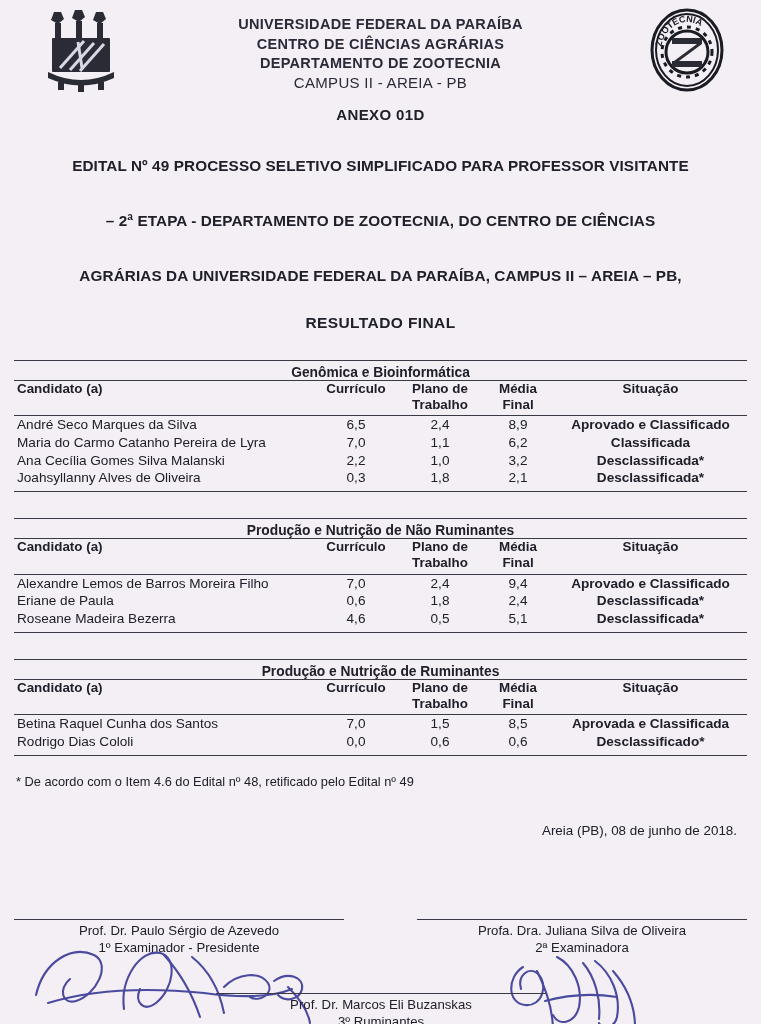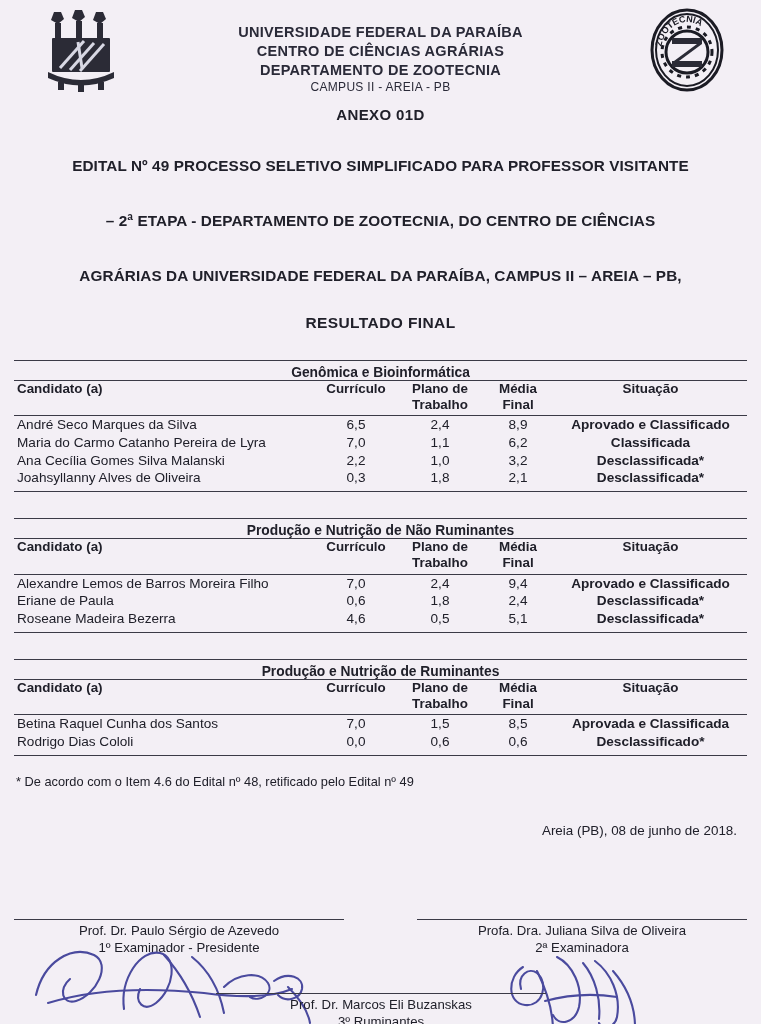--- a/index.html
+++ b/index.html
@@ -23,21 +23,21 @@
     height: 1024px;
     box-sizing: border-box;
     padding: 0;
   }
 
   
   .header {
     position: relative;
     height: 96px;
     display: flex;
-    align-items: flex-end;
+    align-items: center;
     justify-content: center;
   }
   .logo-ufpb {
     position: absolute;
     left: 38px;
     top: 8px;
     width: 92px;
     height: 86px;
   }
   .logo-zoo {
@@ -58,21 +58,21 @@
     color: #2a2a38;
     white-space: nowrap;
   }
   .header-text .hl-1,
   .header-text .hl-2,
   .header-text .hl-3 {
     font-weight: bold;
   }
   .header-text .hl-4 {
     font-weight: normal;
-    font-size: 12px;
+    font-size: 15px;
   }
 
   
   .annex {
     text-align: center;
     font-size: 15px;
     font-weight: bold;
     margin-top: 10px;
     letter-spacing: 0.4px;
   }

